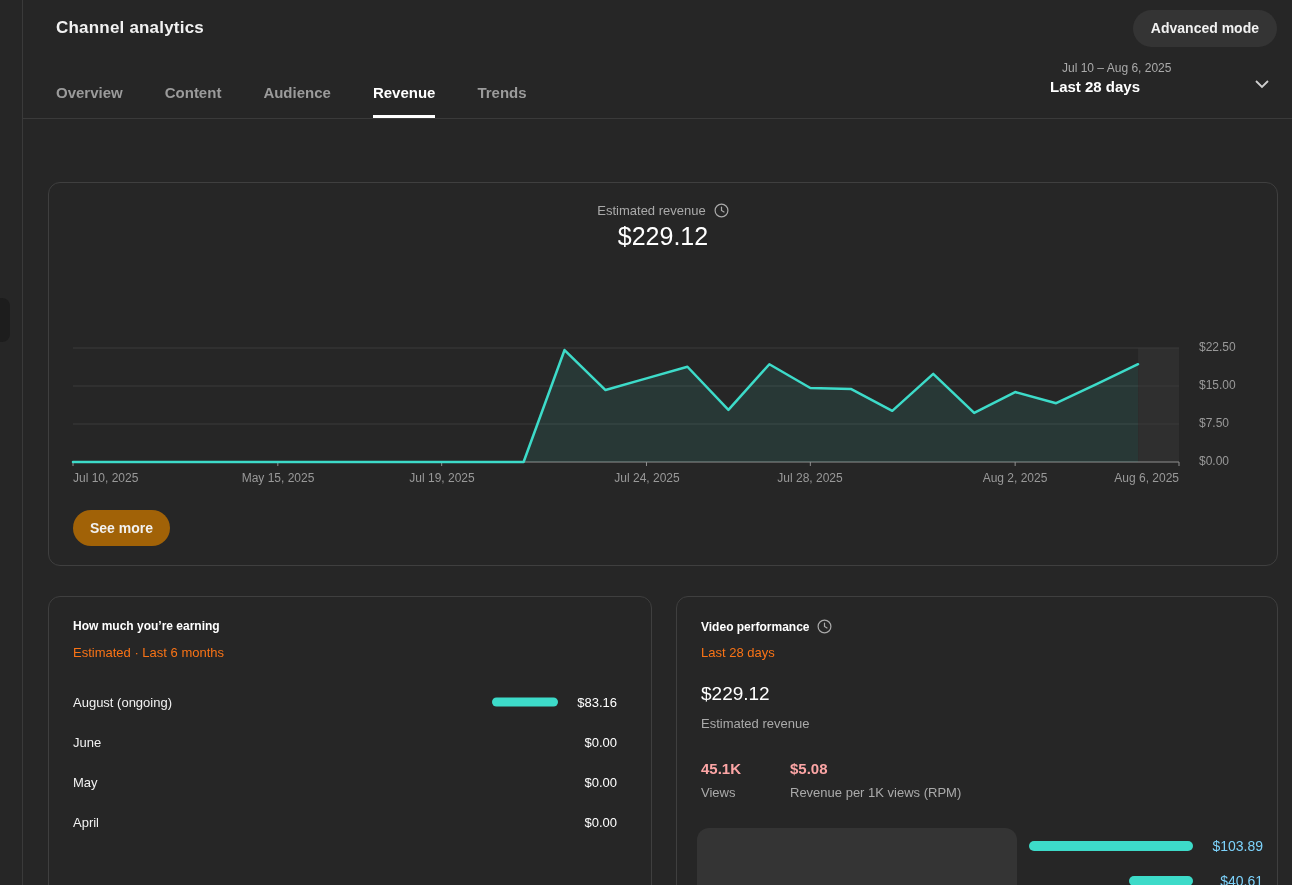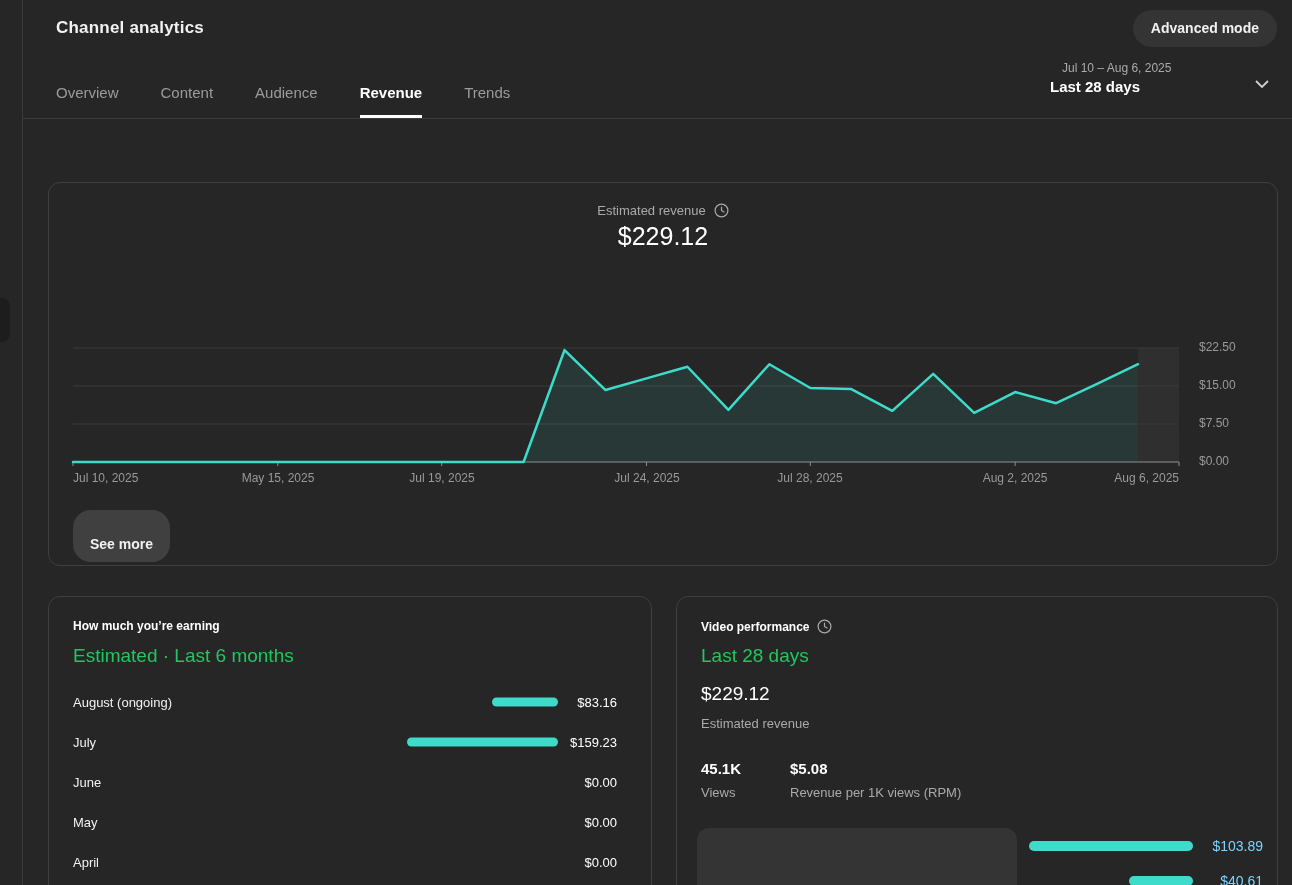--- a/index.html
+++ b/index.html
@@ -10,21 +10,21 @@
     background:#262626;color:#f1f1f1;
     font-family:"Liberation Sans", sans-serif;
   }
   .v-divider{position:absolute;left:22px;top:0;bottom:0;width:1px;background:#3a3a3a;}
   .edge-handle{position:absolute;left:0;top:298px;width:10px;height:44px;background:#1d1d1d;border-radius:0 8px 8px 0;}
   .page-title{position:absolute;left:56px;top:18px;font-size:17px;font-weight:bold;letter-spacing:.2px;}
   .adv-btn{position:absolute;right:15px;top:10px;height:37px;line-height:37px;padding:0 18px;border-radius:19px;
     background:#343434;font-size:14px;font-weight:bold;color:#f1f1f1;cursor:pointer;}
   
   .tabs{position:absolute;left:56px;top:70px;height:48px;display:flex;gap:42px;}
-  .tab{position:relative;line-height:46px;font-size:15px;font-weight:400;color:#9b9b9b;cursor:pointer;}
+  .tab{position:relative;line-height:46px;font-size:15px;font-weight:700;color:#9b9b9b;cursor:pointer;}
   .tab.active{color:#fff;font-weight:bold;}
   .tab.active::after{content:"";position:absolute;left:0;right:0;bottom:0;height:3px;background:#fff;}
   .header-divider{position:absolute;left:23px;right:0;top:118px;height:1px;background:#3a3a3a;}
   
   .date-block{position:absolute;left:1050px;top:61px;cursor:pointer;}
   .date-range{font-size:12px;color:#aaa;margin-left:12px;}
   .date-preset{font-size:15px;font-weight:bold;color:#fff;margin-top:3px;}
   .date-chevron{position:absolute;left:1250px;top:72px;width:24px;height:24px;cursor:pointer;}
   
   .chips{position:absolute;left:56px;top:134px;display:flex;gap:16px;}
@@ -36,35 +36,35 @@
   #chart-card{left:48px;top:182px;width:1230px;height:384px;}
   .chart-head{position:absolute;left:0;right:0;top:18px;text-align:center;}
   .chart-metric{font-size:13px;color:#aaa;}
   .clock-icon{display:inline-block;vertical-align:-3px;margin-left:8px;}
   .chart-total{position:absolute;left:0;right:0;top:39px;text-align:center;font-size:25px;color:#fff;}
   #revenue-chart-svg{position:absolute;left:0;top:0;}
   .xlab{position:absolute;top:288px;font-size:12px;color:#999;transform:translateX(-50%);white-space:nowrap;}
   .xlab.first{transform:none;}
   .xlab.last{transform:translateX(-100%);}
   .ylab{position:absolute;left:1150px;font-size:12px;color:#999;white-space:nowrap;}
-  .see-more{position:absolute;left:24px;top:327px;height:52px;line-height:36px;padding:16px 17px;border-radius:18px;
-    background:#404040;font-size:14px;font-weight:bold;color:#f1f1f1;cursor:pointer;display:inline-block;}
+  .see-more{position:absolute;left:24px;top:327px;height:36px;line-height:36px;padding:0 17px;border-radius:18px;
+    background:#a16207;font-size:14px;font-weight:bold;color:#f1f1f1;cursor:pointer;display:inline-block;}
   
   #earnings-card{left:48px;top:596px;width:604px;height:340px;}
   #video-card{left:676px;top:596px;width:602px;height:340px;}
   .card-title{position:absolute;left:24px;top:22px;font-size:12px;font-weight:bold;color:#fff;white-space:nowrap;}
-  .card-sub{position:absolute;left:24px;top:48px;font-size:19px;color:#22c55e;}
+  .card-sub{position:absolute;left:24px;top:48px;font-size:13px;color:#f97316;}
   .earn-rows{position:absolute;left:0;right:0;top:85px;}
   .earn-row{position:relative;height:40px;}
   .earn-label{position:absolute;left:24px;top:50%;transform:translateY(-50%);font-size:13px;color:#f1f1f1;}
   .earn-bar{position:absolute;right:93px;top:50%;transform:translateY(-50%);height:9px;border-radius:5px;background:var(--accent);}
   .earn-value{position:absolute;right:34px;top:50%;transform:translateY(-50%);font-size:13px;font-weight:500;color:#fff;}
   .vp-revenue{position:absolute;left:24px;top:86px;font-size:19px;font-weight:500;color:#fff;}
   .vp-revenue-label{position:absolute;left:24px;top:119px;font-size:13px;color:#aaa;}
-  .vp-stat-value{position:absolute;top:163px;font-size:15px;font-weight:bold;color:#ffffff;}
+  .vp-stat-value{position:absolute;top:163px;font-size:15px;font-weight:bold;color:#fca5a5;}
   .vp-stat-label{position:absolute;top:188px;font-size:13px;color:#aaa;white-space:nowrap;}
   .vp-thumb{position:absolute;left:20px;top:231px;width:320px;height:90px;border-radius:12px;background:#343434;}
   .vp-row{position:absolute;right:0;height:20px;}
   .vp-row-1{top:239px;}
   .vp-row-2{top:274px;}
   .vp-bar{position:absolute;right:84px;top:50%;transform:translateY(-50%);height:10px;border-radius:5px;background:var(--accent);}
   .vp-value{position:absolute;right:14px;top:50%;transform:translateY(-50%);font-size:14px;font-weight:500;color:#7dd3fc;}
 </style>
 </head>
 <body>
@@ -140,25 +140,20 @@
   <div class="card" id="earnings-card">
     <div class="card-title">How much you’re earning</div>
     <div class="card-sub">Estimated · Last 6 months</div>
     <div class="earn-rows">
       <div class="earn-row">
         <span class="earn-label">August (ongoing)</span>
         <span class="earn-bar" style="width: 66.3955px;"></span>
         <span class="earn-value">$83.16</span>
       </div>
       <div class="earn-row">
-        <span class="earn-label">July</span>
-        <span class="earn-bar" style="width: 151.268px;"></span>
-        <span class="earn-value">$159.23</span>
-      </div>
-      <div class="earn-row">
         <span class="earn-label">June</span>
         <span class="earn-bar" style="width: 0px;"></span>
         <span class="earn-value">$0.00</span>
       </div>
       <div class="earn-row">
         <span class="earn-label">May</span>
         <span class="earn-bar" style="width: 0px;"></span>
         <span class="earn-value">$0.00</span>
       </div>
       <div class="earn-row">

